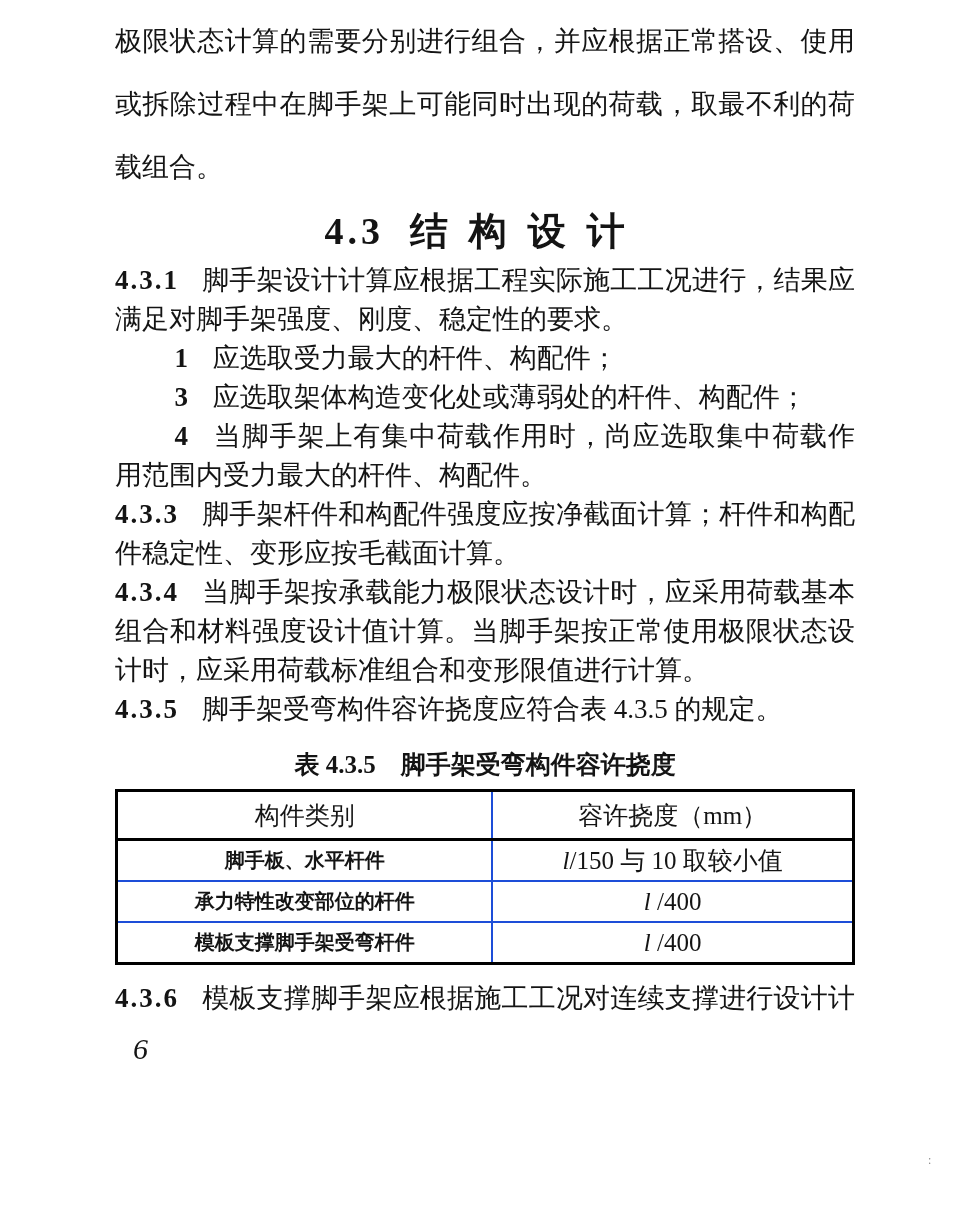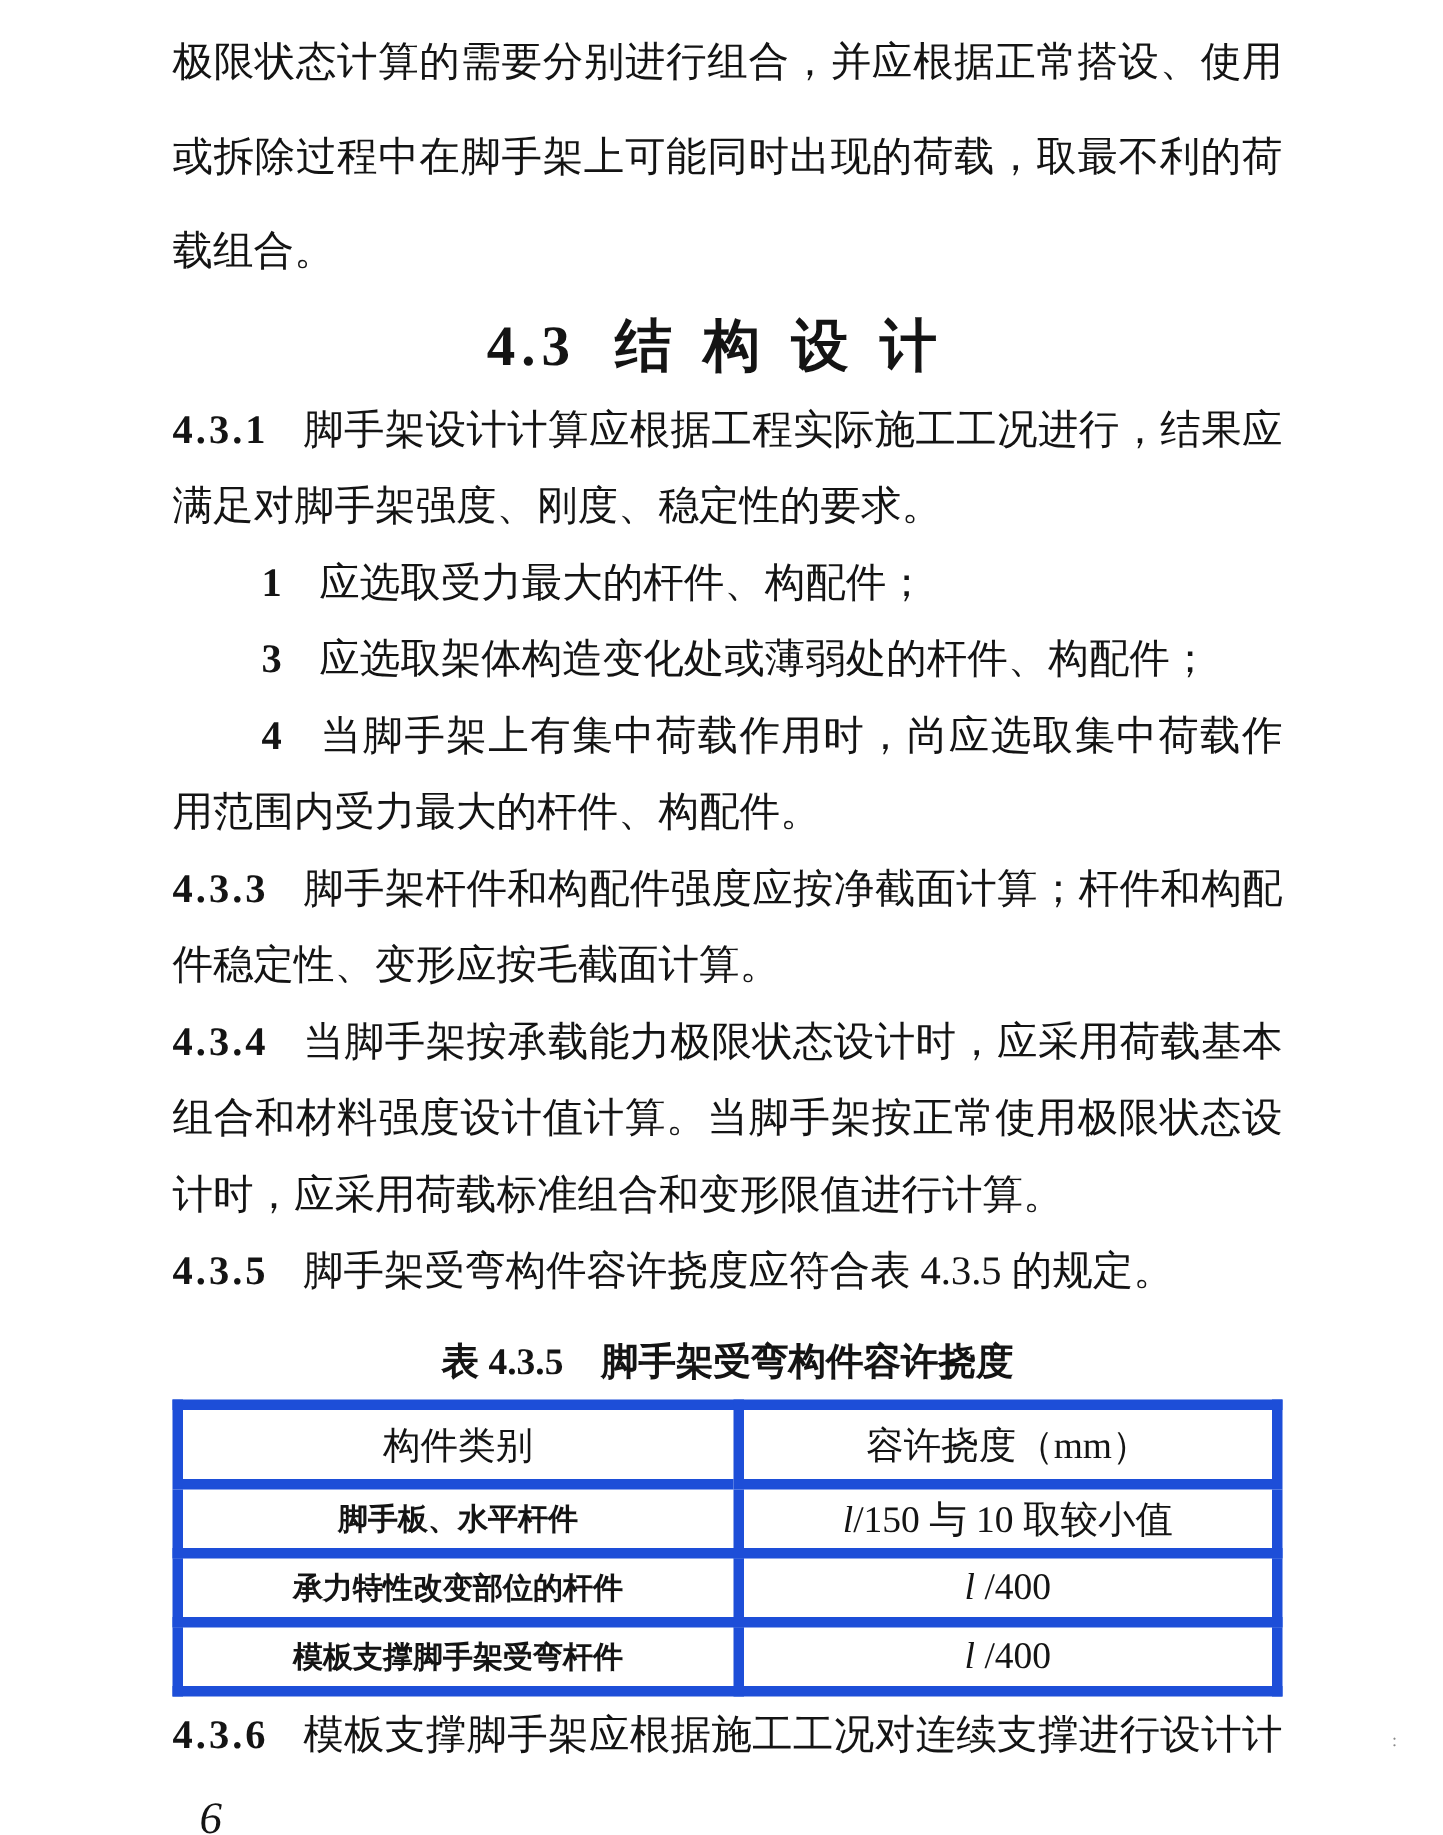--- a/index.html
+++ b/index.html
@@ -21,32 +21,33 @@
   
   .body-text {
     margin: 0;
     font-size: 27px;
     text-align: justify;
   }
   .intro {
     line-height: 63px;
   }
   .clause, .item {
-    line-height: 51px;
+    line-height: 39px;
   }
   .clause-num, .item-num {
     font-weight: bold;
     letter-spacing: 2px;
     margin-right: 0.85em;
   }
   .item {
     text-indent: 2.2em;
   }
   .clause-last {
     text-align-last: justify;
+    margin-top: 14px;
   }
   
   .section-heading {
     margin: 12px 0 10px 0;
     text-align: center;
     font-size: 38px;
     font-weight: bold;
     line-height: 40px;
   }
   .heading-number {
@@ -65,21 +66,21 @@
     line-height: 32px;
   }
   .spec-table {
     margin-top: 8px;
     width: 740px;
     border-collapse: collapse;
     border: 3px solid #000;
     table-layout: fixed;
   }
   .spec-table th, .spec-table td {
-    border: 7px solid #1d4ed8;
+    border: 2px solid #1d4ed8;
     text-align: center;
     vertical-align: middle;
     font-size: 25px;
     padding: 0;
   }
   .spec-table th {
     font-weight: normal;
     height: 46px;
     border-bottom: 3px solid #000;
   }

